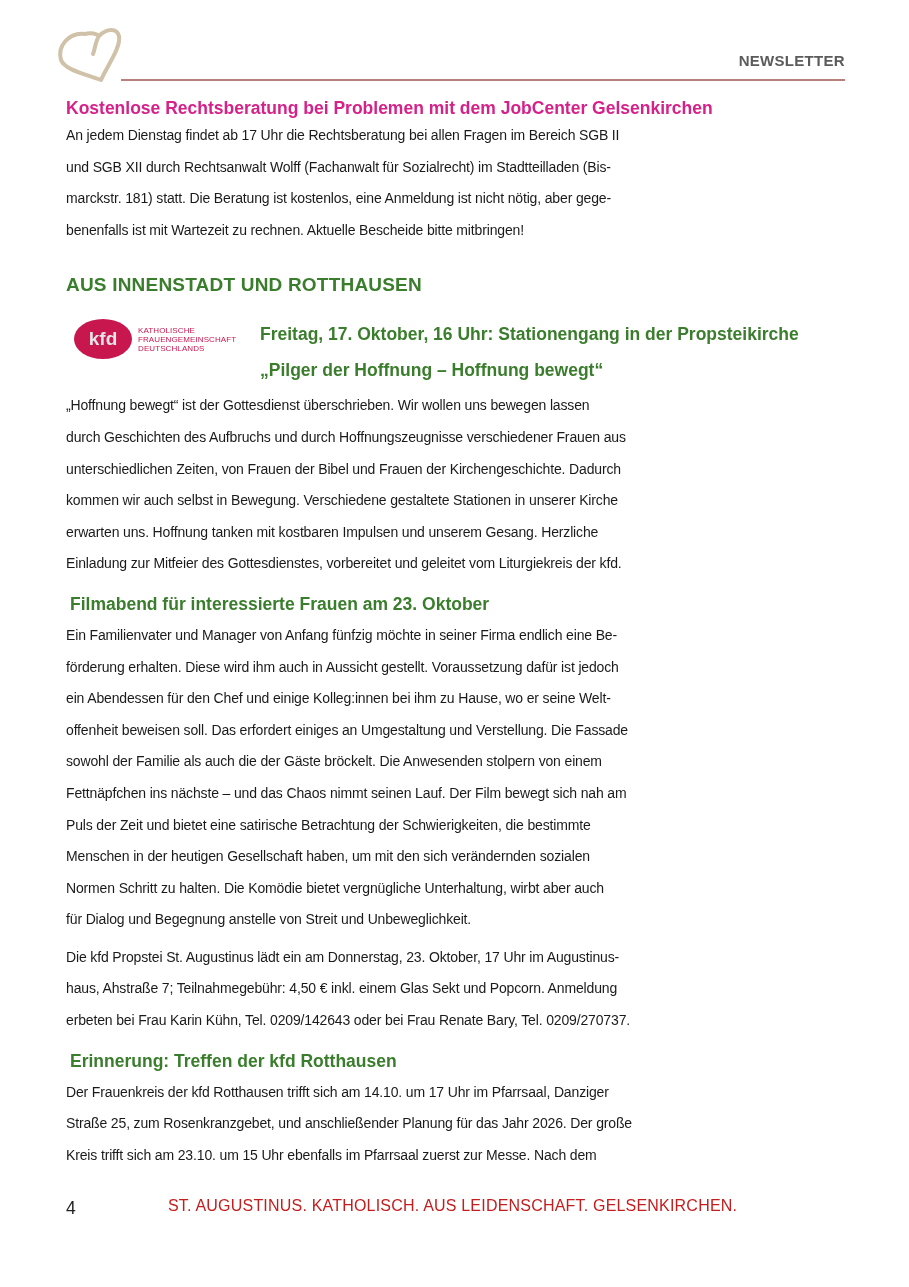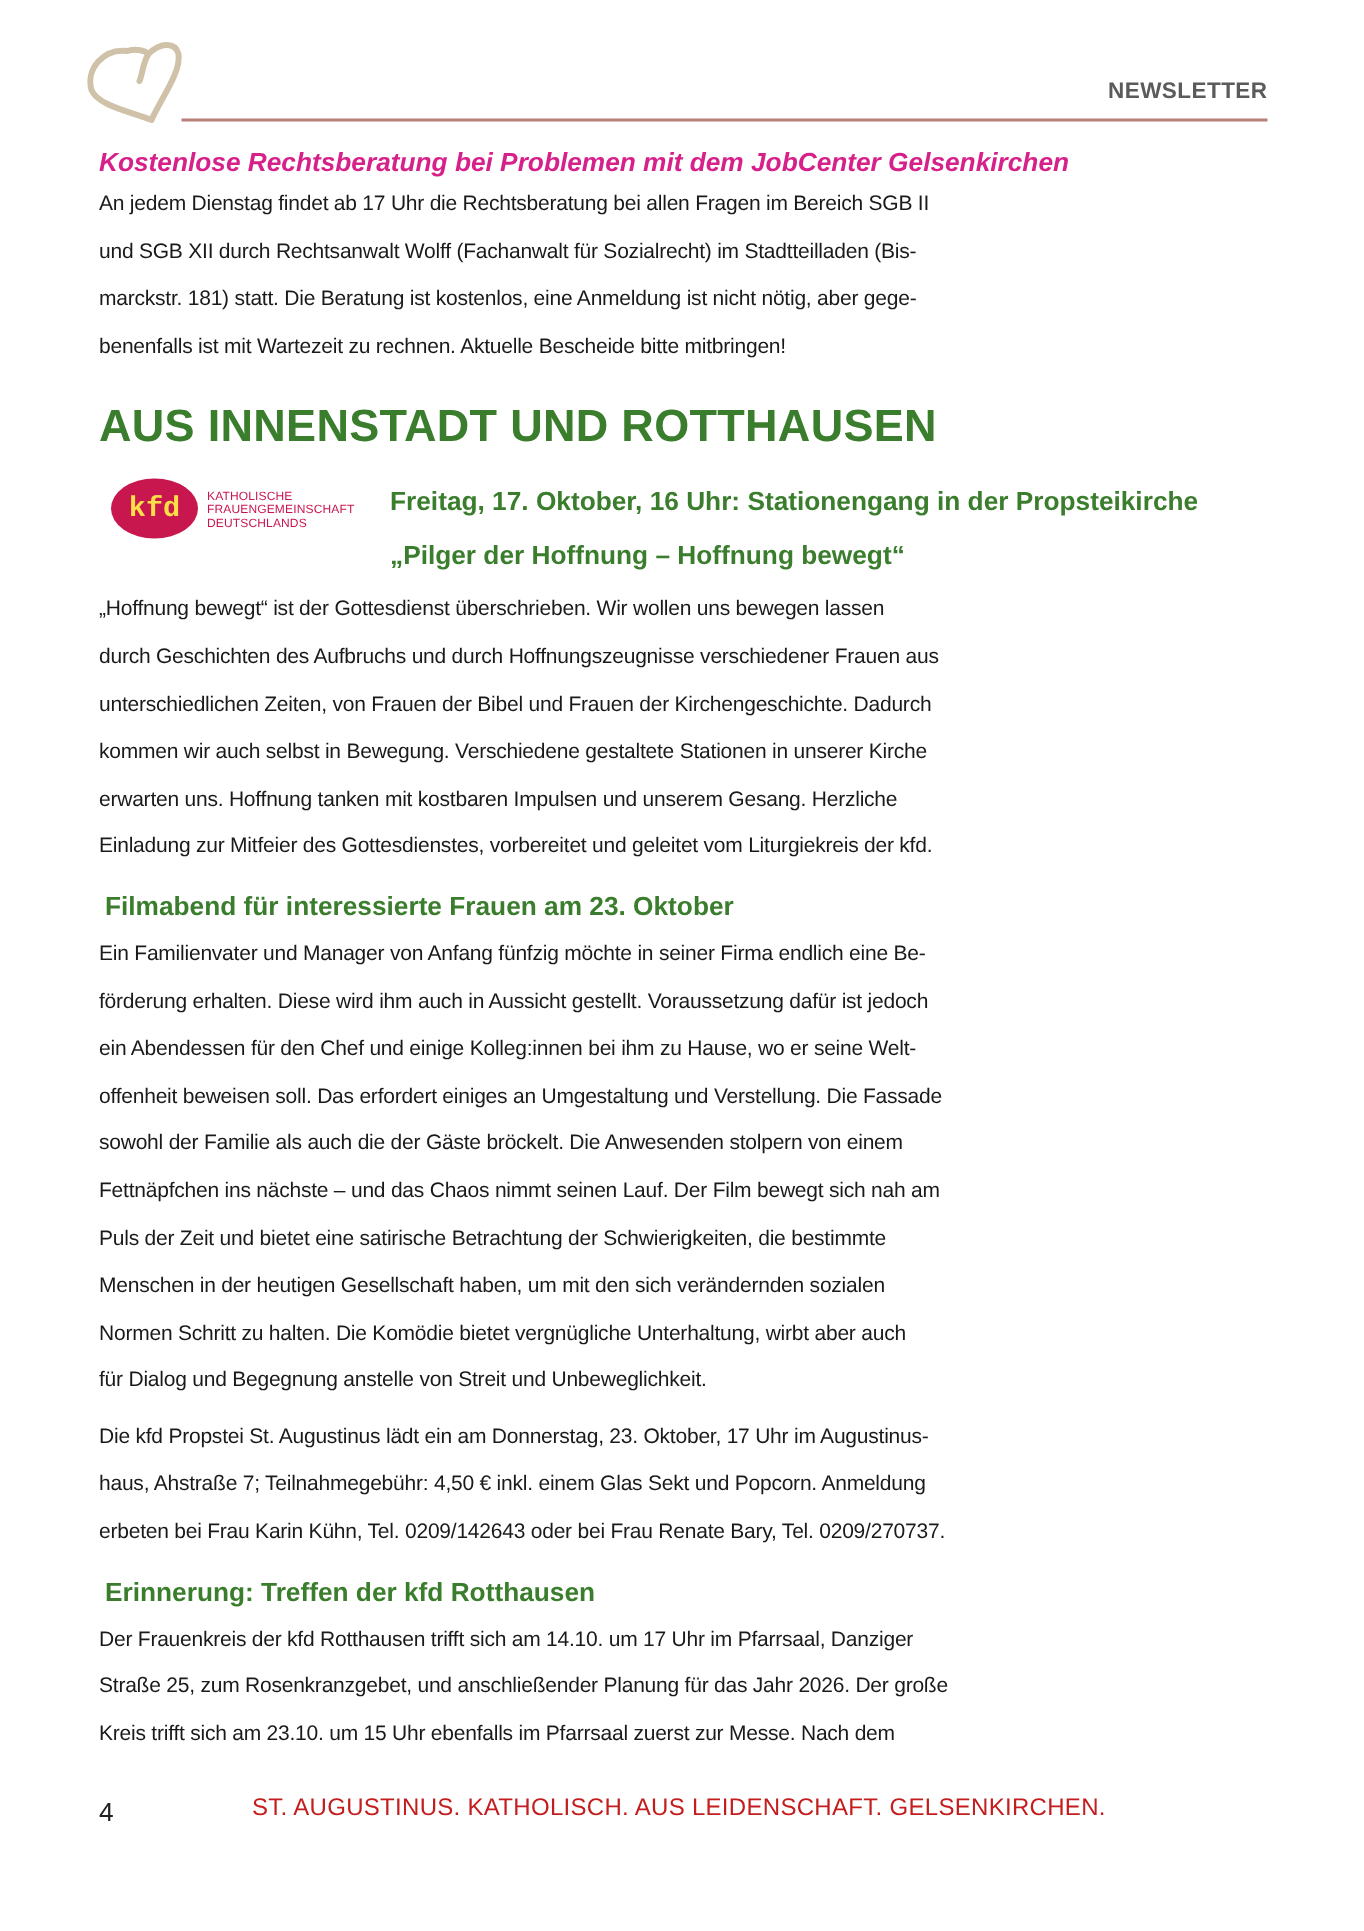--- a/index.html
+++ b/index.html
@@ -1,27 +1,27 @@
 <!DOCTYPE html>
 <html><head>
 <meta charset="utf-8">
 <style>
   html, body { margin: 0; padding: 0; background: #ffffff; }
   body { width: 909px; height: 1287px; position: relative; overflow: hidden; font-family: "Liberation Sans", "DejaVu Sans", sans-serif; color: #1a1a1a; }
   .heart { position: absolute; left: 55px; top: 26px; width: 72px; height: 58px; }
   .header-rule { position: absolute; left: 121px; top: 79px; width: 724px; height: 2px; background: #b97f7a; }
   .newsletter { position: absolute; right: 64px; top: 52px; font-size: 15px; font-weight: bold; color: #5b5b5b; letter-spacing: 0.3px; }
   .content { position: absolute; left: 66px; top: 96px; width: 778px; }
-  .h-pink { font-size: 17.5px; font-weight: bold; color: #d6218a; line-height: 24px; margin: 0; font-style: italic; }
+  .h-pink { font-size: 17.5px; font-weight: bold; color: #d6218a; line-height: 24px; margin: 0; }
   .p { font-size: 14px; line-height: 31.6px; margin: 0; letter-spacing: -0.15px; }
-  .section-title { font-size: 30px; font-weight: bold; color: #3a7d2c; margin: 24px 0 14px 0; line-height: 30px; letter-spacing: 0.2px; }
+  .section-title { font-size: 19px; font-weight: bold; color: #3a7d2c; margin: 24px 0 14px 0; line-height: 30px; letter-spacing: 0.2px; }
   .h-green { font-size: 17.5px; font-weight: bold; color: #3a7d2c; line-height: 24px; margin: 4px; }
   .kfd-row { display: flex; align-items: flex-start; }
   .kfd-logo { width: 190px; height: 50px; display: flex; align-items: center; margin-left: 8px; margin-right: -8px; }
-  .kfd-oval { width: 58px; height: 40px; border-radius: 50%; background: #c8174f; color: #fde047; font-weight: bold; font-size: 19px; display: flex; align-items: center; justify-content: center; font-family: Liberation Mono, monospace; }
+  .kfd-oval { width: 58px; height: 40px; border-radius: 50%; background: #c8174f; color: #e5e5e5; font-weight: bold; font-size: 19px; display: flex; align-items: center; justify-content: center; }
   .kfd-text { margin-left: 6px; font-size: 8px; line-height: 9px; color: #c8174f; letter-spacing: 0.1px; }
   .kfd-titles { line-height: 32px; }
   .kfd-titles .h-green { line-height: 32px; }
   .gap { height: 8px; }
   .footer-num { position: absolute; left: 66px; top: 1198px; font-size: 17.5px; color: #222; }
   .footer-slogan { position: absolute; left: 168px; top: 1197px; font-size: 16px; font-weight: normal; color: #c41d1d; letter-spacing: 0.2px; }
 </style>
 </head>
 <body>
 

